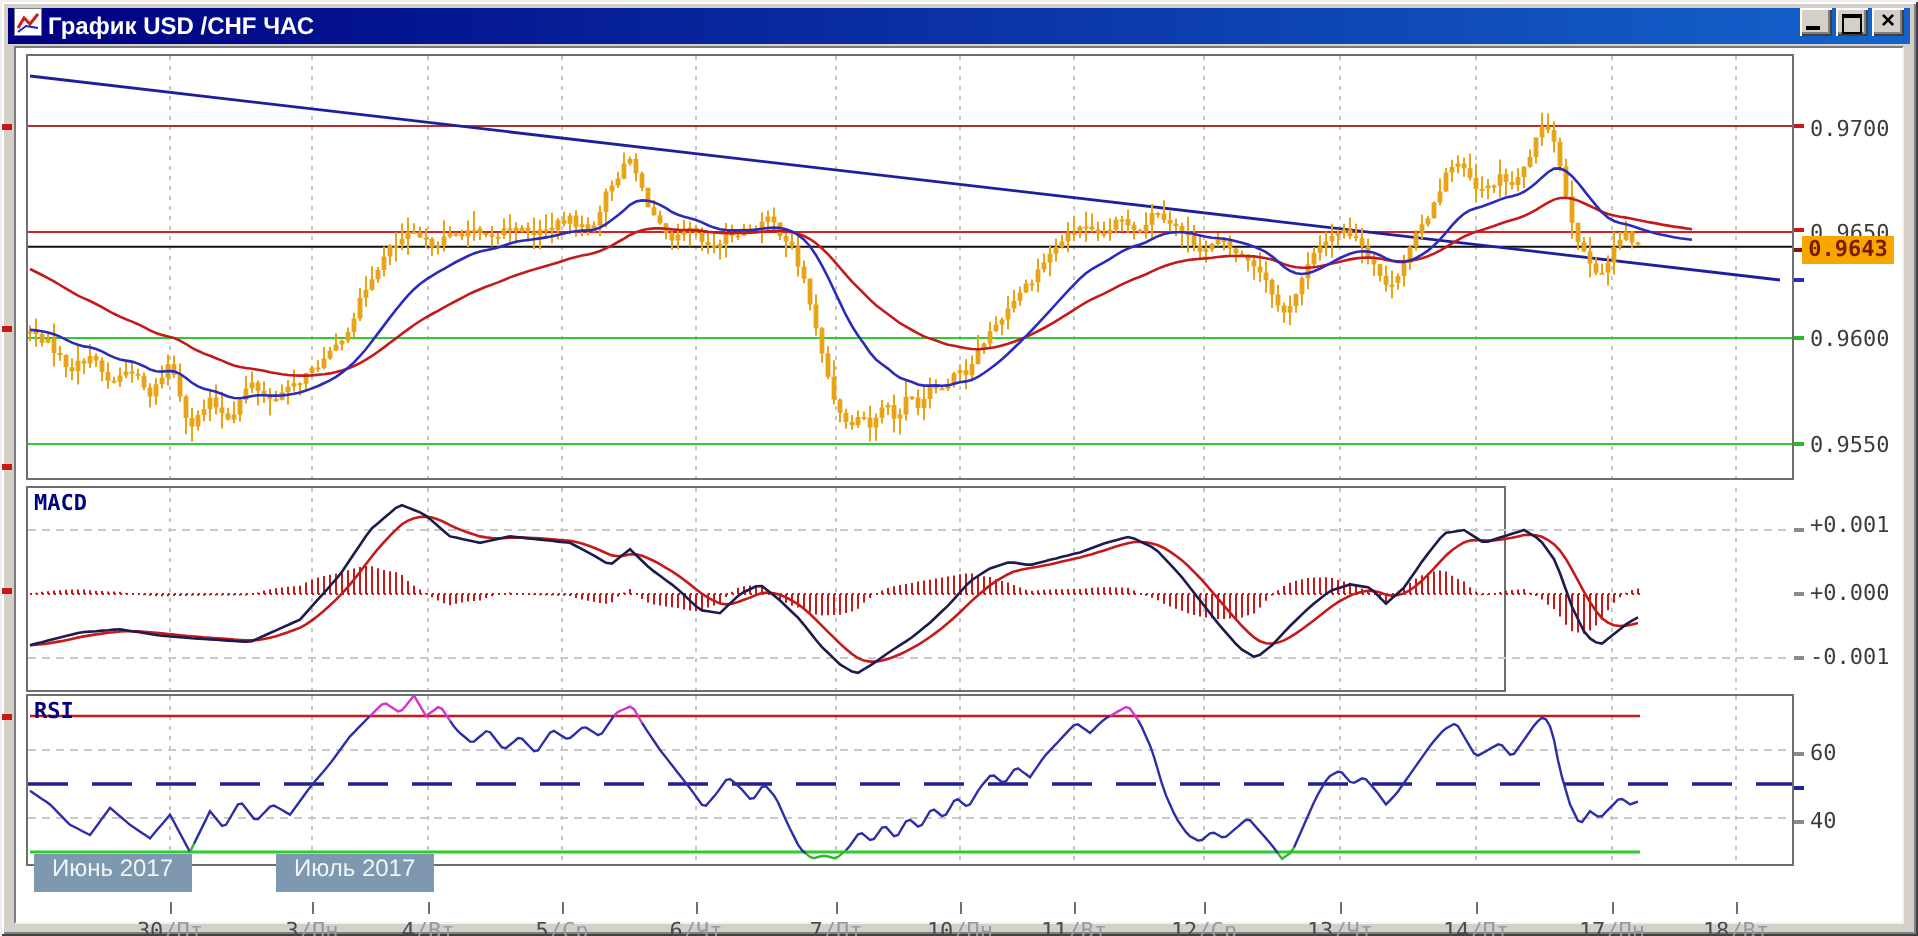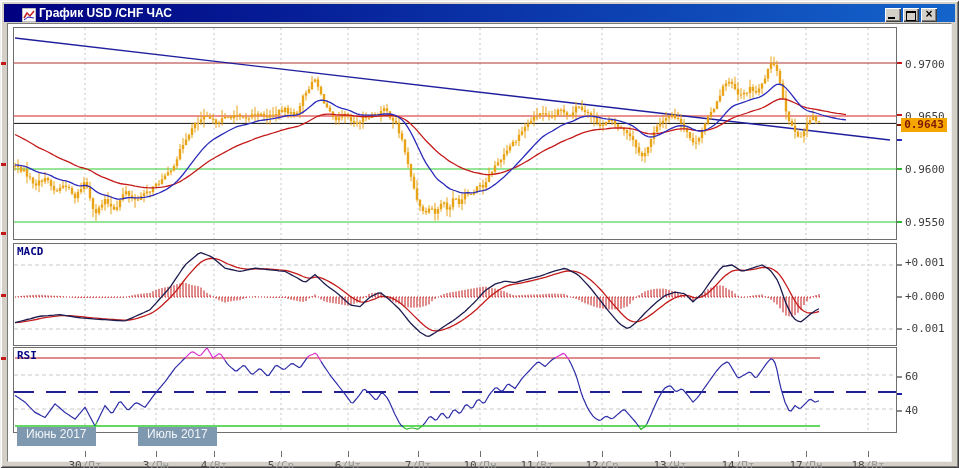--- a/index.html
+++ b/index.html
@@ -1,33 +1,33 @@
 <!DOCTYPE html>
 <html><head>
 <meta charset="utf-8">
 <style>
   html,body{margin:0;padding:0;background:#c0c0c0;font-family:"Liberation Sans",sans-serif;}
   #window{position:relative;width:959px;height:468px;background:#d4d0c8;
     box-shadow:inset 1px 1px 0 #efefef,inset -1px -1px 0 #404040,inset 2px 2px 0 #fff,inset -2px -2px 0 #808080;
     overflow:hidden;}
   .titlebar{position:absolute;left:4px;top:4px;right:4px;height:18px;
-    background:linear-gradient(90deg,#000080,#1464cc);display:flex;align-items:flex-end;padding:0 17px;}
+    background:linear-gradient(90deg,#000080,#1464cc);display:flex;align-items:flex-start;padding:0 2px;}
   .ticon{width:14px;height:14px;margin:0 3px 0 1px;flex:0 0 auto;}
   .ttext{color:#fff;font-size:12px;font-weight:bold;white-space:nowrap;flex:1 1 auto;line-height:18px;}
   .tbtns{display:flex;gap:2px;flex:0 0 auto;margin-right:1px;}
   .wbtn{width:16px;height:14px;background:#d4d0c8;border:none;padding:0;position:relative;
     box-shadow:inset 1px 1px 0 #fff,inset -1px -1px 0 #404040,inset -2px -2px 0 #808080;cursor:default;}
   .g-min{position:absolute;left:3px;bottom:3px;width:7px;height:2px;background:#000;}
   .g-max{position:absolute;left:3px;top:3px;width:8px;height:7px;border:1px solid #000;border-top:2px solid #000;}
   .g-close::before{content:"×";position:absolute;left:0;top:-1px;width:16px;text-align:center;font:bold 12px/14px "Liberation Sans",sans-serif;color:#000;}
   .client{position:absolute;left:7px;top:23px;width:943px;height:437px;background:#ffffff;
     border-top:1px solid #7a7a7a;border-left:1px solid #7a7a7a;border-bottom:1px solid #f2f2f2;border-right:1px solid #f2f2f2;}
   .panel{position:absolute;background:#fff;border:1px solid #6e6e6e;box-sizing:border-box;z-index:1;}
   #panel-main{left:13px;top:27px;width:884px;height:213px;}
-  #panel-macd{left:13px;top:243px;width:884px;height:103px;}
+  #panel-macd{left:13px;top:243px;width:740px;height:103px;}
   #panel-rsi{left:13px;top:347px;width:884px;height:86px;}
   .panel svg{position:absolute;left:0;top:0;display:block;}
   .legend{position:absolute;left:3px;top:1px;font:bold 11.5px "Liberation Sans",sans-serif;white-space:nowrap;pointer-events:none;}
   .lg1{color:#2020c0;text-decoration:underline;margin-right:9px;}
   .lg2{color:#c02020;}
   .plabel{position:absolute;left:3px;top:1px;font:bold 11px "DejaVu Sans Mono",monospace;color:#000080;pointer-events:none;}
   #gutter{position:absolute;left:897px;top:0;width:62px;height:468px;z-index:2;}
   .axlab{position:absolute;font:11px "DejaVu Sans Mono",monospace;color:#3c3c3c;white-space:nowrap;left:8px;}
   .tick{position:absolute;left:0;width:5px;height:2px;}
   #pricebox{position:absolute;left:901px;top:118px;width:46px;height:14px;z-index:3;

